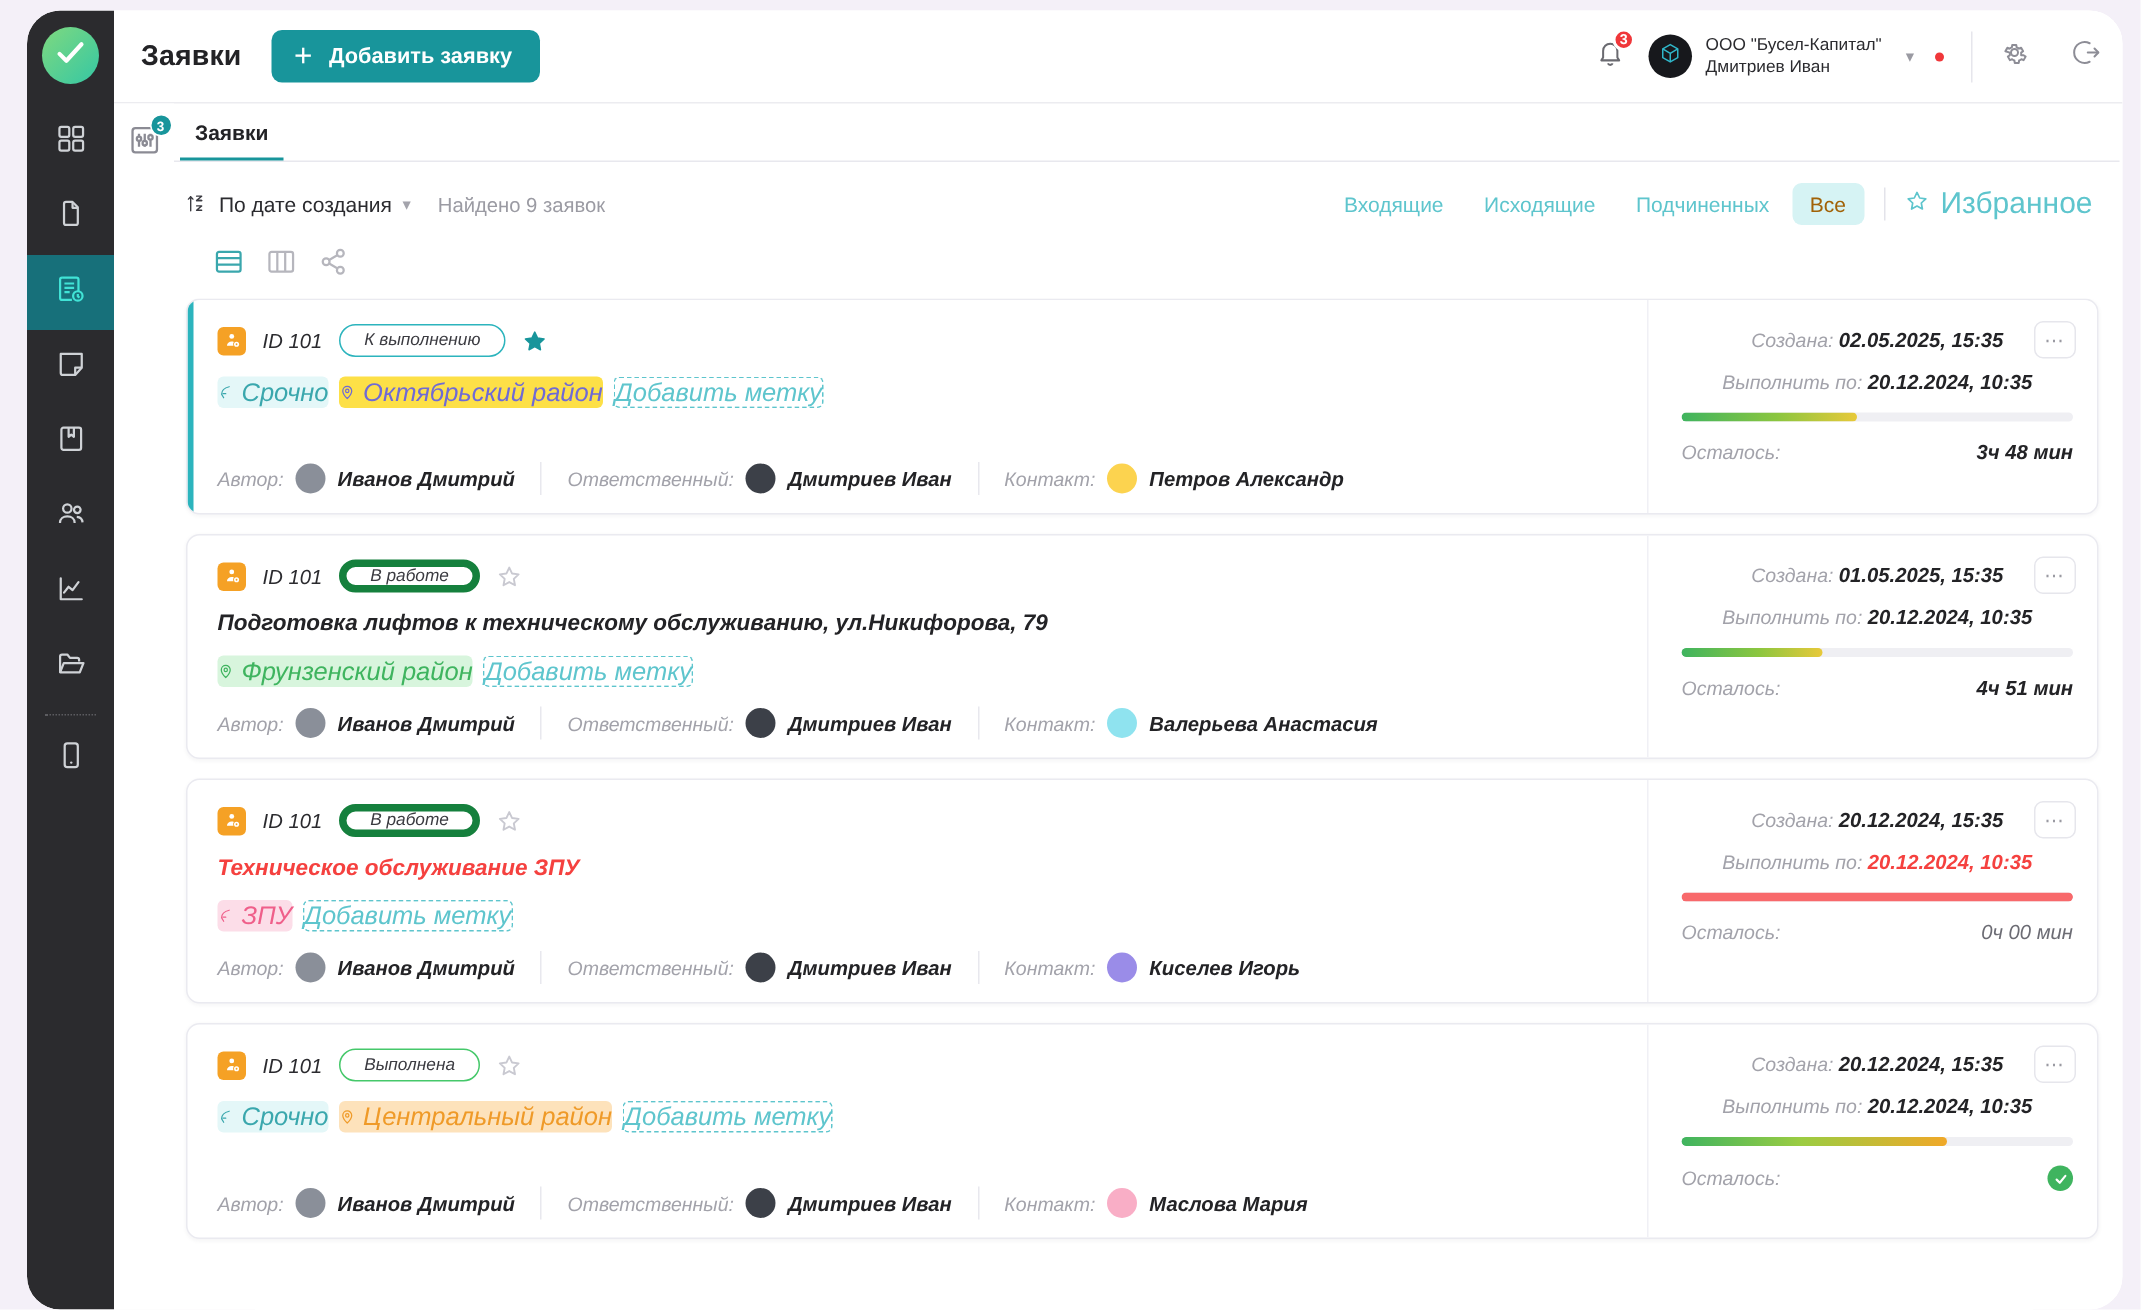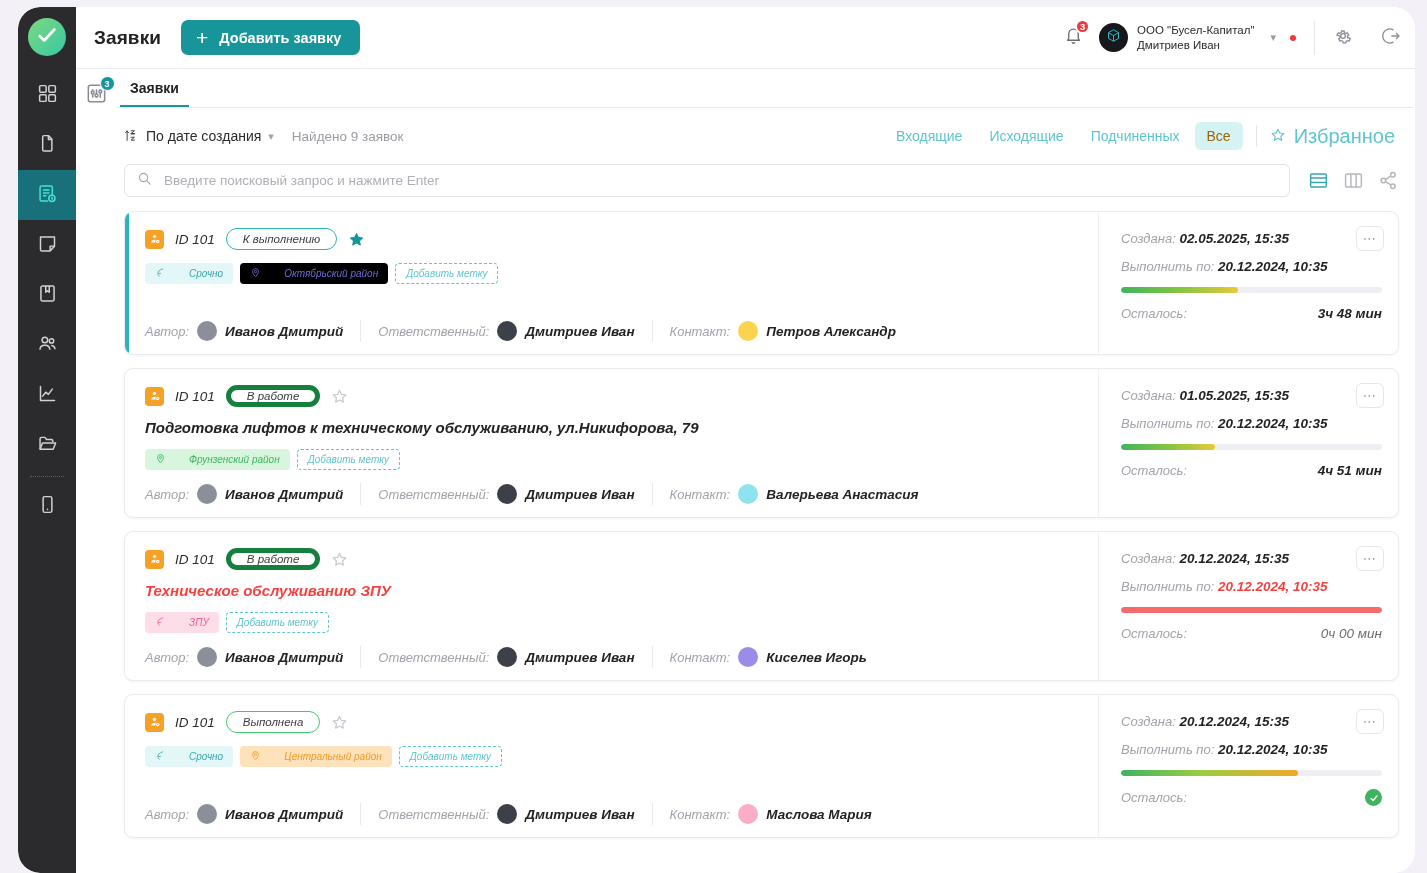--- a/index.html
+++ b/index.html
@@ -239,26 +239,26 @@
   .star.on{ color:#18959b; }
   .star.off{ color:#c9c9d1; }
   .title{
     margin-top:12px;
     font-size:15px;font-weight:bold;color:#232326;
   }
   .title.overdue{ color:#f5413f; font-weight:bold; }
   .title.struck{ text-decoration:line-through; text-decoration-thickness:1px;}
   .tags{ margin-top:13px; display:flex;align-items:center;gap:7px;flex-wrap:wrap;}
   .tag{
-    height:21px;padding:0 10px;border-radius:4px;
-    font-size:10px;display:flex;align-items:center;gap:23px;
+    height:21px;padding:0 0;border-radius:4px;
+    font-size:17px;display:flex;align-items:center;gap:5px;
   }
   .tag svg{width:11px;height:11px;}
   .tag.urgent{ background:#e4f7f8;color:#3aa7ad; }
-  .tag.purple{ background:#000000;color:#6f6ad6; }
+  .tag.purple{ background:#fde047;color:#6f6ad6; }
   .tag.green{ background:#d8f5dd;color:#3fb45f; }
   .tag.pink{ background:#fcdde8;color:#ef5f8a; }
   .tag.orange{ background:#fde2bb;color:#ef9a28; }
   .tag.add{
     border:1px dashed #5ec5cd;color:#5ec5cd;background:#fff;
     height:21px;
   }
   .people{
     margin-top:auto;padding-top:13px;
     display:flex;align-items:center;
@@ -273,21 +273,21 @@
     font-size:9px;overflow:hidden;
   }
   .psep{ width:1px;height:22px;background:#e8e8ee;margin:0 17px; }
   .card-right{
     width:300px;min-width:300px;
     border-left:1px solid #f0f0f5;
     padding:19px 16px 16px 22px;
     display:flex;flex-direction:column;
     position:relative;
   }
-  .meta{ font-size:13px;color:#a2a2aa;margin-bottom:13px;}
+  .meta{ font-size:13px;color:#a2a2aa;margin-bottom:13px;text-align:center;}
   .meta b{ color:#232326;font-size:13.5px; }
   .meta.red b{ color:#f5413f; }
   .bar{
     height:6px;border-radius:4px;background:#efeff3;overflow:hidden;
     margin-bottom:13px;
   }
   .bar .fill{ height:100%;border-radius:4px; }
   .left-row{
     display:flex;align-items:center;justify-content:space-between;
     font-size:13px;color:#a2a2aa;
@@ -509,29 +509,20 @@
                 <svg viewBox="0 0 24 24" fill="none" stroke="currentColor" stroke-width="1.7" stroke-linejoin="round">
                     <path d="M12 3.4l2.7 5.6 6.1.8-4.5 4.2 1.1 6-5.4-3-5.4 3 1.1-6L3.2 9.8l6.1-.8z"></path>
                   </svg>
               </span>
               <span>Избранное</span>
             </div>
           </div>
         </div>
 
         <div class="searchrow">
-          <div class="searchbox">
-            <span>
-              <svg viewBox="0 0 24 24" fill="none" stroke="currentColor" stroke-width="1.9" stroke-linecap="round">
-                  <circle cx="10.5" cy="10.5" r="6.6"></circle>
-                  <path d="M15.4 15.4L21 21"></path>
-                </svg>
-            </span>
-            <input type="text" placeholder="Введите поисковый запрос и нажмите Enter" style="">
-          </div>
           <div class="viewtoggles">
             <div class="vt active">
               <svg viewBox="0 0 24 24" fill="none" stroke="currentColor" stroke-width="1.7">
                   <rect x="3" y="4.5" width="18" height="15" rx="1.6"></rect>
                   <path d="M3 9.2h18M3 14.2h18"></path>
                 </svg>
             </div>
             <div class="vt">
               <svg viewBox="0 0 24 24" fill="none" stroke="currentColor" stroke-width="1.7">
                   <rect x="3" y="4.5" width="18" height="15" rx="1.6"></rect>
@@ -710,21 +701,21 @@
                     </svg>
                 </span>
                 <span class="id-text">ID 101</span>
                 <span class="pill work">В работе</span>
                 <span class="star off">
                   <svg viewBox="0 0 24 24" fill="none" stroke="currentColor" stroke-width="1.8" stroke-linejoin="round">
                       <path d="M12 3.4l2.7 5.6 6.1.8-4.5 4.2 1.1 6-5.4-3-5.4 3 1.1-6L3.2 9.8l6.1-.8z"></path>
                     </svg>
                 </span>
               </div>
-              <div class="title overdue">Техническое обслуживанию ЗПУ</div>
+              <div class="title overdue">Техническое обслуживание ЗПУ</div>
               <div class="tags">
                 <span class="tag pink">
                   <span><svg viewBox="0 0 24 24" fill="none" stroke="currentColor" stroke-width="1.8" stroke-linecap="round">
                         <path d="M17 4c-7 1.5-11 6-11 11l3 5"></path>
                         <path d="M8 14h4"></path>
                       </svg></span>
                   <span>ЗПУ</span>
                 </span>
                 <span class="tag add">Добавить метку</span>
               </div>

